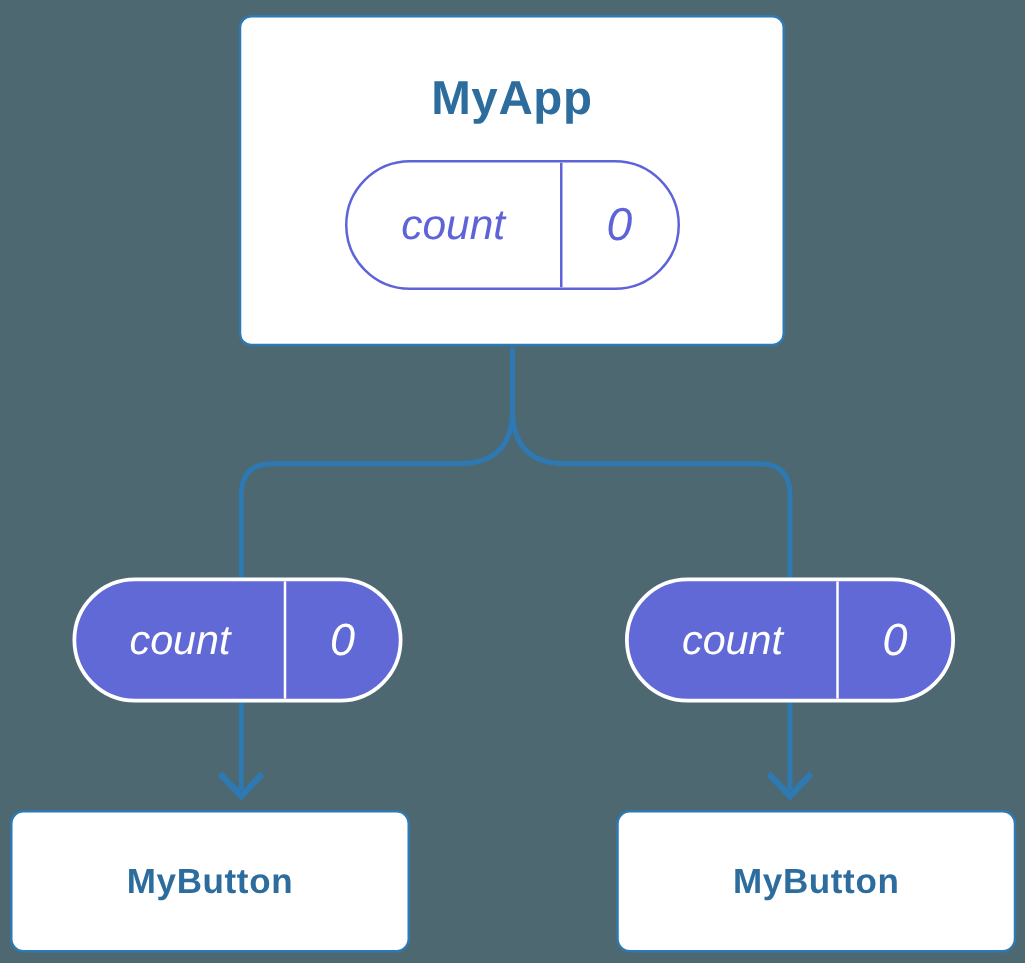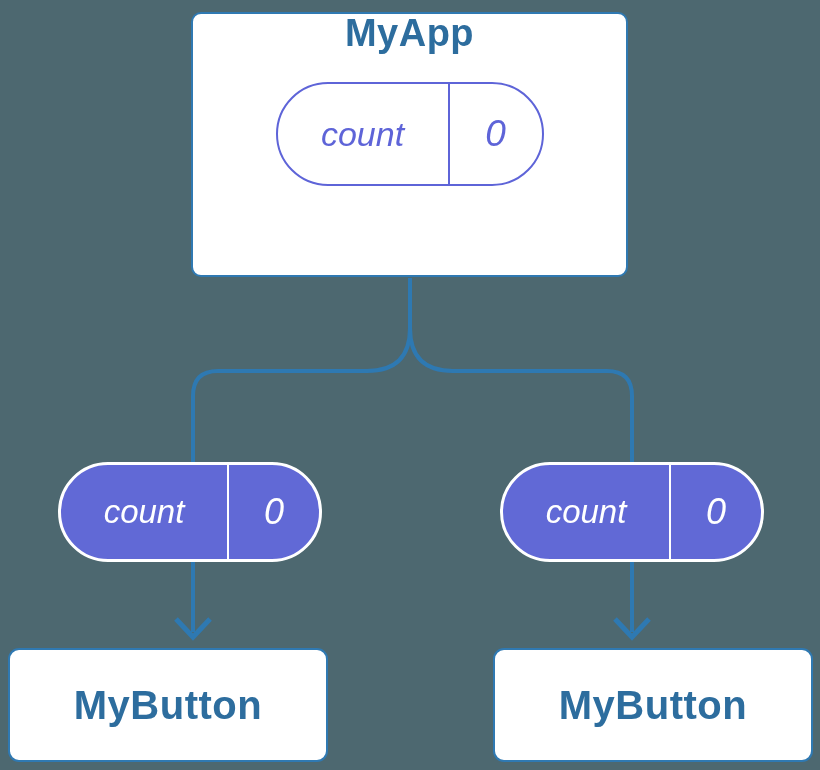--- a/index.html
+++ b/index.html
@@ -47,20 +47,21 @@
   }
   .node-title {
     color: var(--node-text-blue);
     font-weight: 600;
     letter-spacing: 0.5px;
   }
 
   .card-root {
     left: 191px; top: 12px;
     width: 437px; height: 265px;
+    padding-top: 46px;
   }
   .card-root .node-title { font-size: 38px; line-height: 1; }
 
   .pill {
     display: flex;
     align-items: stretch;
     overflow: hidden;
     font-style: italic;
   }
   .pill .pill-key {
@@ -109,21 +110,21 @@
     font-size: 36px;
   }
   .pill-left  { left: 58px;  top: 462px; }
   .pill-right { left: 500px; top: 462px; }
 
   .card-child {
     width: 320px; height: 114px;
     justify-content: center;
     border-radius: 11px;
   }
-  .card-child .node-title { font-size: 40px; }
+  .card-child .node-title { font-size: 28px; }
   .card-child-left  { left: 8px;   top: 648px; }
   .card-child-right { left: 493px; top: 648px; }
 </style>
 </head>
 <body>
 
 <div class="canvas">
 
   <svg class="wires" viewBox="0 0 820 770" xmlns="http://www.w3.org/2000/svg">
     <path class="line" d="M410 278 L410 328 Q410 371 367 371 L218 371 Q193 371 193 396 L193 632"></path>

